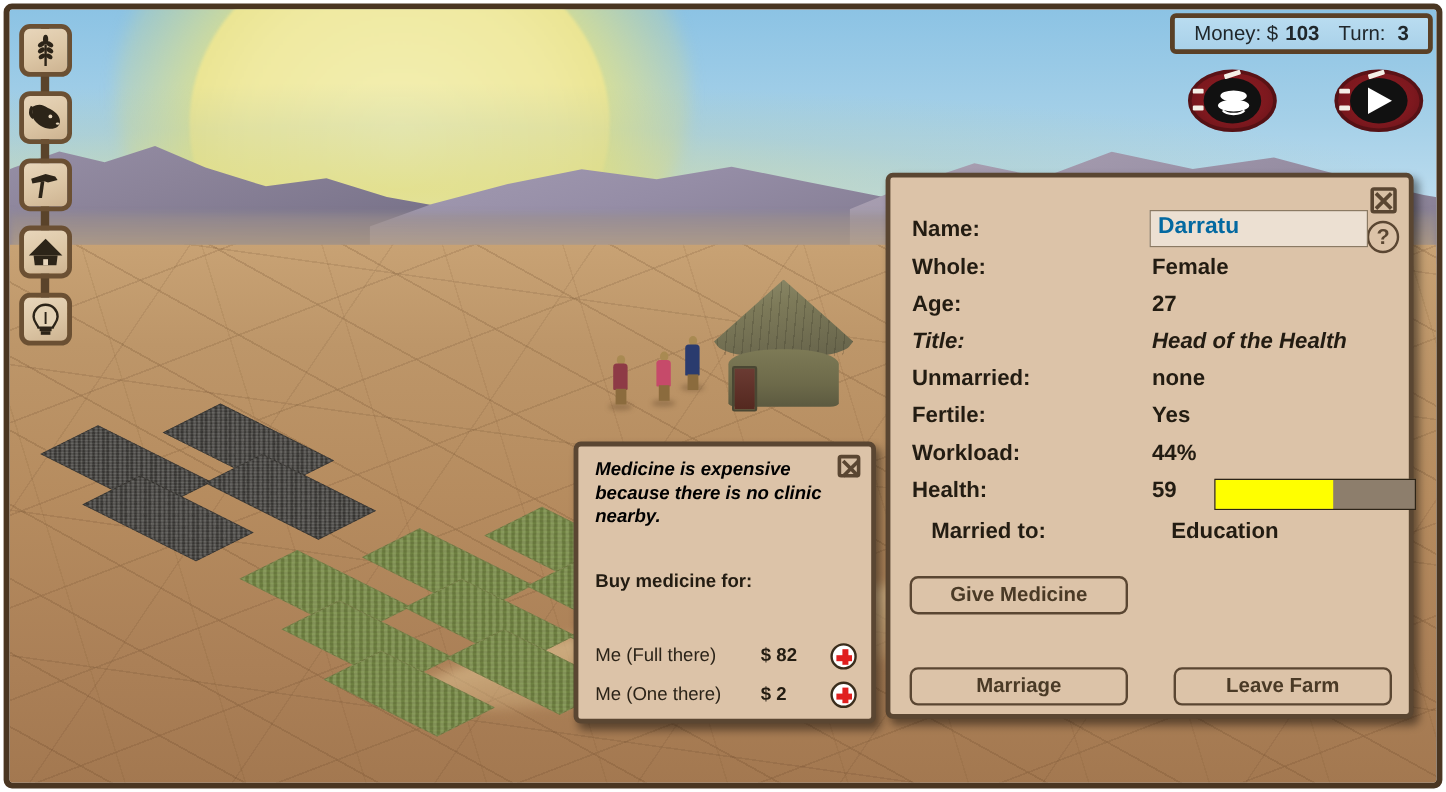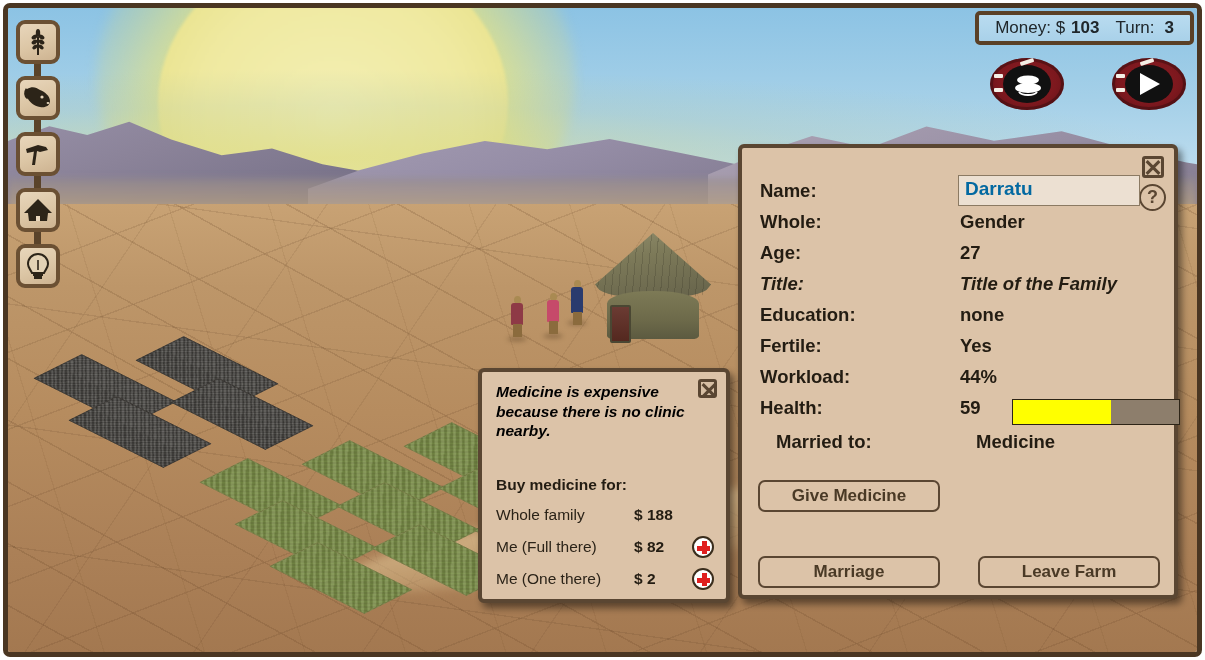--- a/index.html
+++ b/index.html
@@ -294,68 +294,64 @@
     <div class="panel char">
       <div class="closebtn" style="right:10px;top:8px;"></div>
       <div class="helpbtn" style="right:8px;top:36px;">?</div>
 
       <div class="info-row" style="top:32px;">
         <div class="lbl">Name:</div>
         <div class="namefield">Darratu</div>
       </div>
       <div class="info-row" style="top:63px;">
         <div class="lbl">Whole:</div>
-        <div class="val">Gender</div>
+        <div class="val">Female</div>
       </div>
       <div class="info-row" style="top:94px;">
         <div class="lbl">Age:</div>
         <div class="val">27</div>
       </div>
       <div class="info-row" style="top:125px;font-style:italic;">
         <div class="lbl">Title:</div>
-        <div class="val">Title of the Family</div>
+        <div class="val">Head of the Health</div>
       </div>
       <div class="info-row" style="top:156px;">
-        <div class="lbl">Education:</div>
+        <div class="lbl">Unmarried:</div>
         <div class="val">none</div>
       </div>
       <div class="info-row" style="top:187px;">
         <div class="lbl">Fertile:</div>
         <div class="val">Yes</div>
       </div>
       <div class="info-row" style="top:218px;">
         <div class="lbl">Workload:</div>
         <div class="val">44%</div>
       </div>
       <div class="info-row" style="top:249px;">
         <div class="lbl">Health:</div>
         <div class="val">59</div>
         <div class="hbar">
           <div class="hfill" id="healthFill" style="width: 59%; background: rgb(255, 255, 0);"></div>
         </div>
       </div>
       <div class="info-row" style="top:283px;margin-left:16px;">
         <div class="lbl">Married to:</div>
-        <div class="val">Medicine</div>
+        <div class="val">Education</div>
       </div>
 
       <div class="btn" style="left:16px;top:408px;width:182px;height:32px;">Marriage</div>
       <div class="btn" style="left:16px;top:332px;width:182px;height:32px;">Give Medicine</div>
       <div class="btn" style="left:236px;top:408px;width:182px;height:32px;">Leave Farm</div>
     </div>
 
     <div class="panel med">
       <div class="closebtn" style="right:9px;top:7px;width:19px;height:19px;border-width:3px;"></div>
       <div class="med-note">Medicine is expensive because there is no clinic nearby.</div>
       <div class="med-head">Buy medicine for:</div>
 
-      <div class="med-row" style="top:134px;">
-        <div class="med-name">Whole family</div>
-        <div class="med-price">$ 188</div>
-      </div>
       <div class="med-row" style="top:166px;">
         <div class="med-name">Me (Full there)</div>
         <div class="med-price">$ 82</div>
         <div class="cross"></div>
       </div>
       <div class="med-row" style="top:198px;">
         <div class="med-name">Me (One there)</div>
         <div class="med-price">$ 2</div>
         <div class="cross"></div>
       </div>

